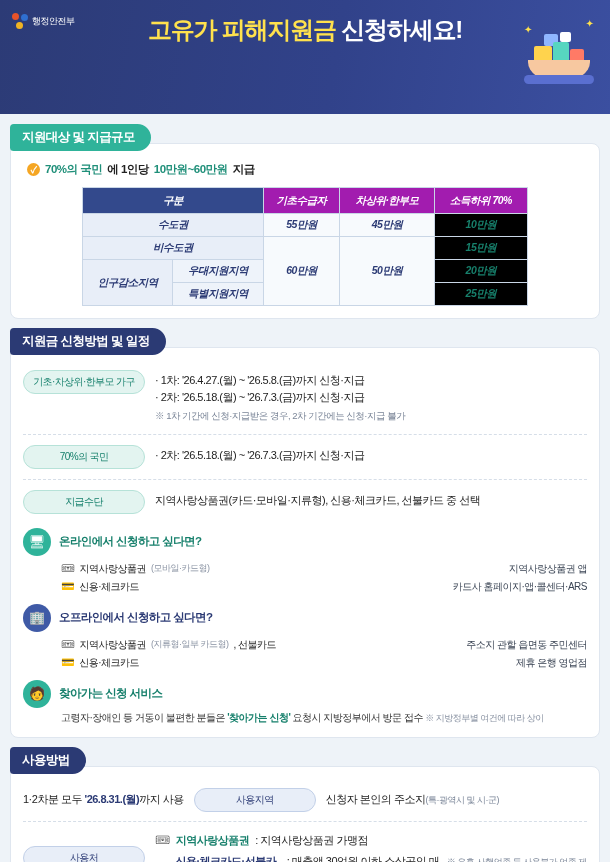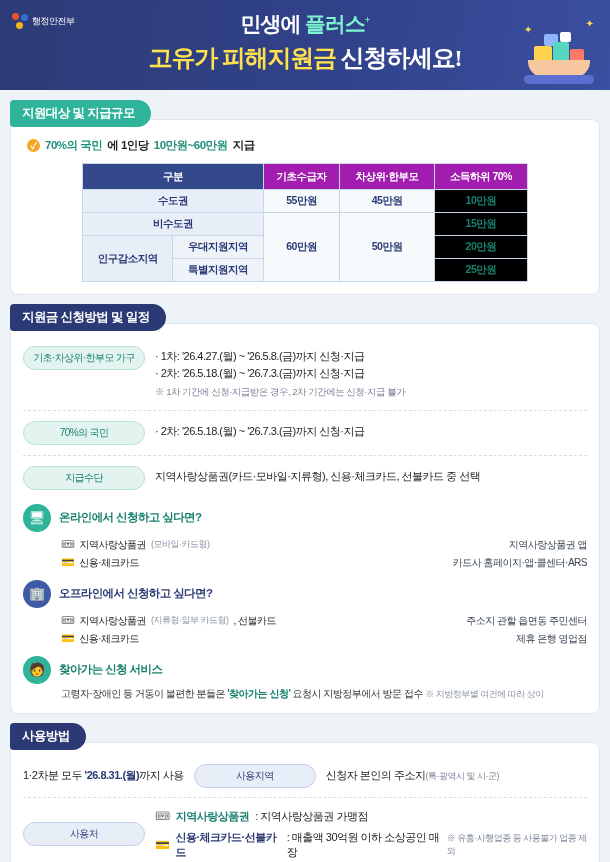--- a/index.html
+++ b/index.html
@@ -8,25 +8,24 @@
     font-family: "Liberation Sans", sans-serif;
     background: #eef3f8;
     color: #222;
     overflow: hidden;
   }
   .page { width: 610px; height: 862px; position: relative; background: #eef3f8; }
 
   
   .header {
     position: relative;
-    height: 90px;
+    height: 114px;
     background: #2b3a74;
     background: linear-gradient(100deg,#2c3b76 0%,#31428a 55%,#3b4fa0 100%);
     overflow: hidden;
-    font-family: Liberation Serif, serif;
   }
   .gov-logo { position: absolute; left: 12px; top: 13px; display: flex; align-items: center; gap: 4px; }
   .gov-mark { width: 16px; height: 16px; position: relative; }
   .gov-mark span { position: absolute; width: 7px; height: 7px; border-radius: 50%; }
   .gov-mark .a { background: #e8532a; left: 0; top: 0; }
   .gov-mark .b { background: #2f6fd0; right: 0; top: 1px; }
   .gov-mark .c { background: #f0b323; left: 4px; bottom: 0; }
   .gov-name { color: #fff; font-size: 9px; letter-spacing: -0.5px; }
 
   .head-title { text-align: center; padding-top: 10px; }
@@ -74,21 +73,21 @@
     padding: 16px 12px 12px 12px;
     border: 1px solid #dfe6ef;
   }
 
   
   .bullet-line { display: flex; align-items: center; gap: 5px; font-size: 11.5px; font-weight: bold; letter-spacing: -0.5px; margin: 2px 0 10px 4px; }
   .check-ic { width: 13px; height: 13px; border-radius: 50%; background: #f5a623; color: #fff; font-size: 9px; display: flex; align-items: center; justify-content: center; font-weight: bold; }
   .bullet-line .accent { color: #1f8f79; }
 
   table.grant { width: 446px; margin: 0 auto; border-collapse: collapse; font-size: 10.5px; letter-spacing: -0.5px; }
-  table.grant th, table.grant td { border: 1px solid #c9d6e6; text-align: center; padding: 4px 2px; }
+  table.grant th, table.grant td { border: 1px solid #c9d6e6; text-align: center; padding: 4px 2px; font-style: italic; }
   table.grant thead th { background: #a21caf; color: #fff; font-weight: bold; height: 26px; }
   table.grant thead th:first-child { background: #33498c; }
   table.grant td.rowhead { background: #e8eef8; font-weight: bold; color: #2b3a74; }
   table.grant td.rowhead2 { background: #eef3fa; font-weight: bold; color: #2b3a74; }
   table.grant td.val { background: #f7fafd; font-weight: bold; color: #2b3a74; }
   table.grant td.val-hl { background: #000000; font-weight: bold; color: #17806c; }
 
   
   .row-item { display: flex; align-items: flex-start; gap: 10px; padding: 6px 0; }
   .pill {
@@ -143,23 +142,20 @@
     <div class="gov-logo">
       <span class="gov-mark">
           <span class="a"></span>
           <span class="b"></span>
           <span class="c"></span>
         </span>
       <span class="gov-name">행정안전부</span>
     </div>
 
     <div class="head-title">
-      <div class="ht-line1">
-        <span>민생</span><span>에 </span><span class="plus">플러스</span><span class="deg">+</span>
-      </div>
       <div class="ht-line2">
         <span class="hl">고유가 피해지원금</span><span> 신청하세요!</span>
       </div>
     </div>
 
     <div class="hand-illu">
       <span class="spark s1">✦</span>
       <span class="spark s2">✦</span>
       <span class="box b4"></span>
       <span class="box b5"></span>

